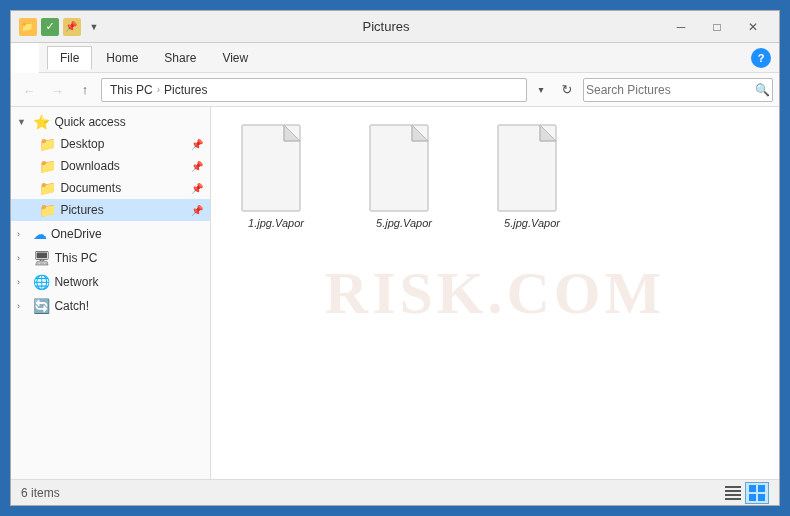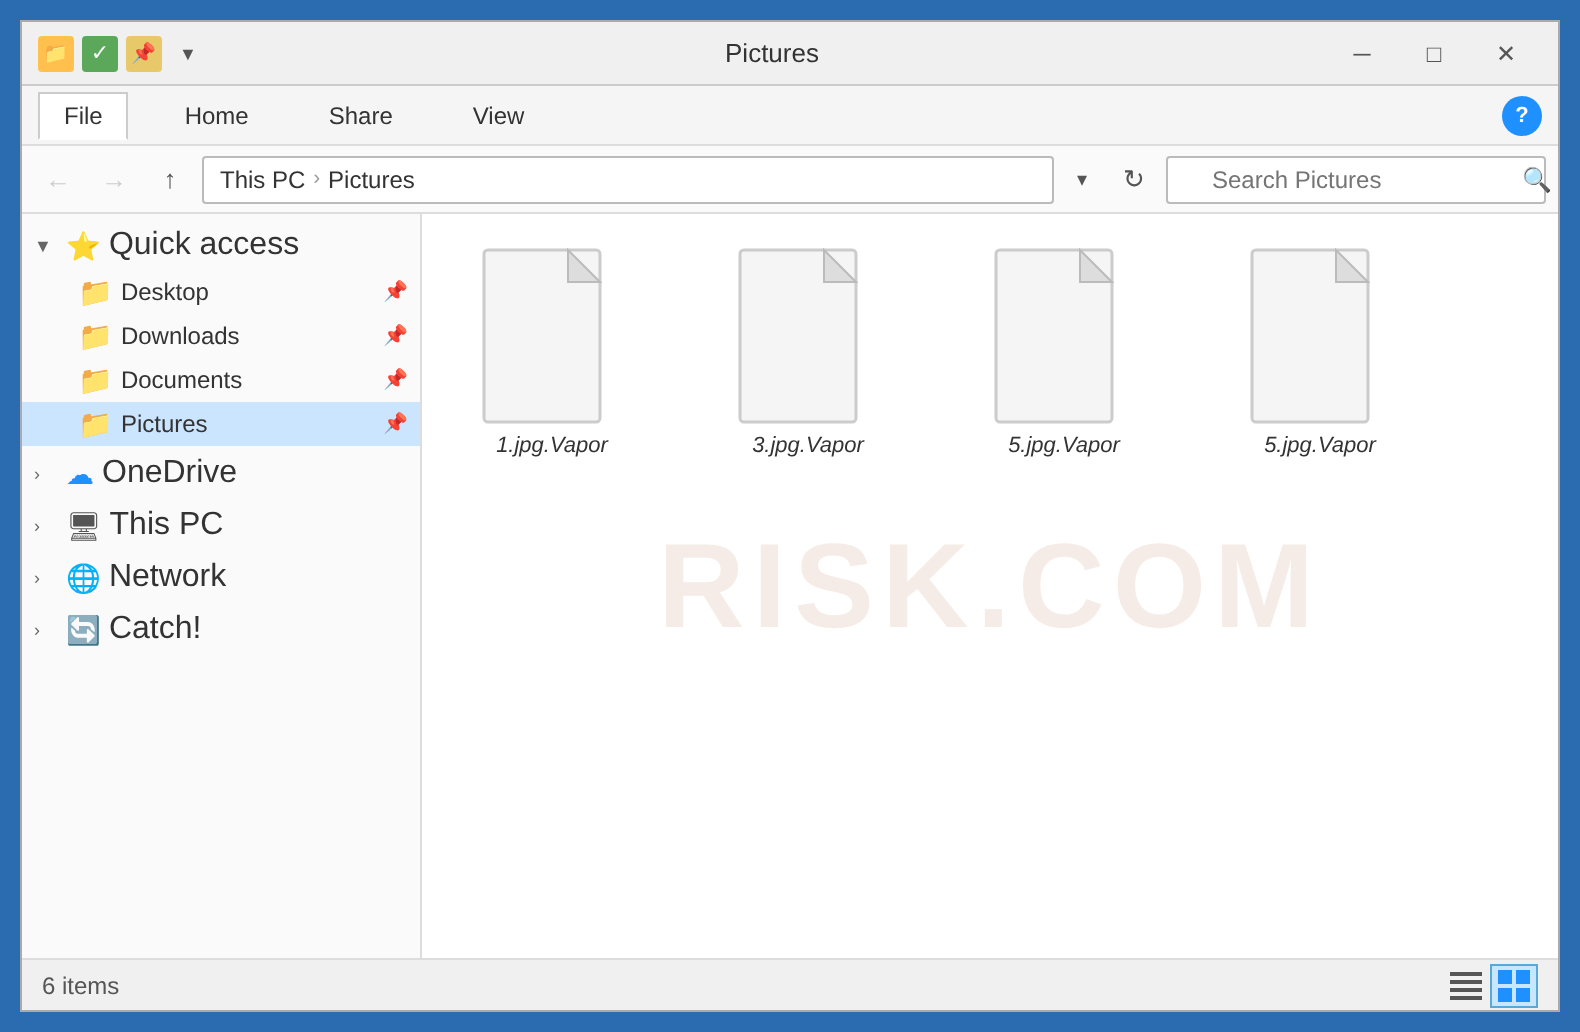--- a/index.html
+++ b/index.html
@@ -74,21 +74,22 @@
     }
 
     
     .ribbon {
       background: #f5f5f5;
       border-bottom: 1px solid #ddd;
       display: flex;
       align-items: center;
       height: 30px;
       padding: 0 8px;
-      gap: 16px;
+      gap: 2px;
+      margin-left: 28px;
     }
     .ribbon-tab {
       padding: 4px 12px;
       font-size: 12px;
       cursor: pointer;
       border-radius: 0;
       color: #333;
     }
     .ribbon-tab.active {
       background: #fff;
@@ -168,21 +169,21 @@
       color: #555;
       font-size: 13px;
     }
     .search-box {
       width: 190px;
       height: 24px;
       border: 1px solid #bbb;
       background: #fff;
       display: flex;
       align-items: center;
-      padding: 0 22px;
+      padding: 0 2px;
       border-radius: 2px;
       gap: 0;
     }
     .search-input {
       border: none;
       outline: none;
       font-size: 12px;
       flex: 1;
       color: #aaa;
       background: transparent;
@@ -218,21 +219,21 @@
     }
     .sidebar-group-header .expand-icon {
       color: #666;
       font-size: 9px;
       width: 12px;
     }
     .sidebar-group-header .group-icon {
       font-size: 14px;
     }
     .sidebar-group-header .group-label {
-      font-size: 16px;
+      font-size: 12px;
       text-align: center;
     }
     .sidebar-item {
       display: flex;
       align-items: center;
       padding: 3px 6px 3px 28px;
       cursor: pointer;
       gap: 4px;
       font-size: 12px;
       color: #333;
@@ -253,21 +254,21 @@
       top: 50%;
       left: 50%;
       transform: translate(-50%, -50%);
       font-size: 60px;
       font-weight: bold;
       color: rgba(200, 150, 120, 0.18);
       white-space: nowrap;
       pointer-events: none;
       letter-spacing: 4px;
       user-select: none;
-      font-family: Liberation Sans, sans-serif;
+      font-family: Liberation Serif, serif;
     }
     .files-grid {
       display: grid;
       grid-template-columns: repeat(5, 120px);
       gap: 8px;
       position: relative;
       z-index: 1;
     }
     .file-item {
       display: flex;
@@ -436,29 +437,20 @@
       <div class="files-grid">
 
       <div class="file-item">
             <div class="file-icon"><svg viewBox="0 0 72 90" xmlns="http://www.w3.org/2000/svg">
       <rect x="2" y="2" width="58" height="86" rx="2" ry="2" fill="#f5f5f5" stroke="#ccc" stroke-width="1.5"></rect>
       <polygon points="44,2 60,18 44,18" fill="#ddd" stroke="#bbb" stroke-width="1"></polygon>
       <line x1="44" y1="2" x2="44" y2="18" stroke="#bbb" stroke-width="1"></line>
       <line x1="44" y1="18" x2="60" y2="18" stroke="#bbb" stroke-width="1"></line>
     </svg></div>
             <div class="file-name">1.jpg.Vapor</div>
-          </div>
-          <div class="file-item">
-            <div class="file-icon"><svg viewBox="0 0 72 90" xmlns="http://www.w3.org/2000/svg">
-      <rect x="2" y="2" width="58" height="86" rx="2" ry="2" fill="#f5f5f5" stroke="#ccc" stroke-width="1.5"></rect>
-      <polygon points="44,2 60,18 44,18" fill="#ddd" stroke="#bbb" stroke-width="1"></polygon>
-      <line x1="44" y1="2" x2="44" y2="18" stroke="#bbb" stroke-width="1"></line>
-      <line x1="44" y1="18" x2="60" y2="18" stroke="#bbb" stroke-width="1"></line>
-    </svg></div>
-            <div class="file-name">3.jpg.Vapor</div>
           </div>
           <div class="file-item">
             <div class="file-icon"><svg viewBox="0 0 72 90" xmlns="http://www.w3.org/2000/svg">
       <rect x="2" y="2" width="58" height="86" rx="2" ry="2" fill="#f5f5f5" stroke="#ccc" stroke-width="1.5"></rect>
       <polygon points="44,2 60,18 44,18" fill="#ddd" stroke="#bbb" stroke-width="1"></polygon>
       <line x1="44" y1="2" x2="44" y2="18" stroke="#bbb" stroke-width="1"></line>
       <line x1="44" y1="18" x2="60" y2="18" stroke="#bbb" stroke-width="1"></line>
     </svg></div>
             <div class="file-name">5.jpg.Vapor</div>
           </div>

